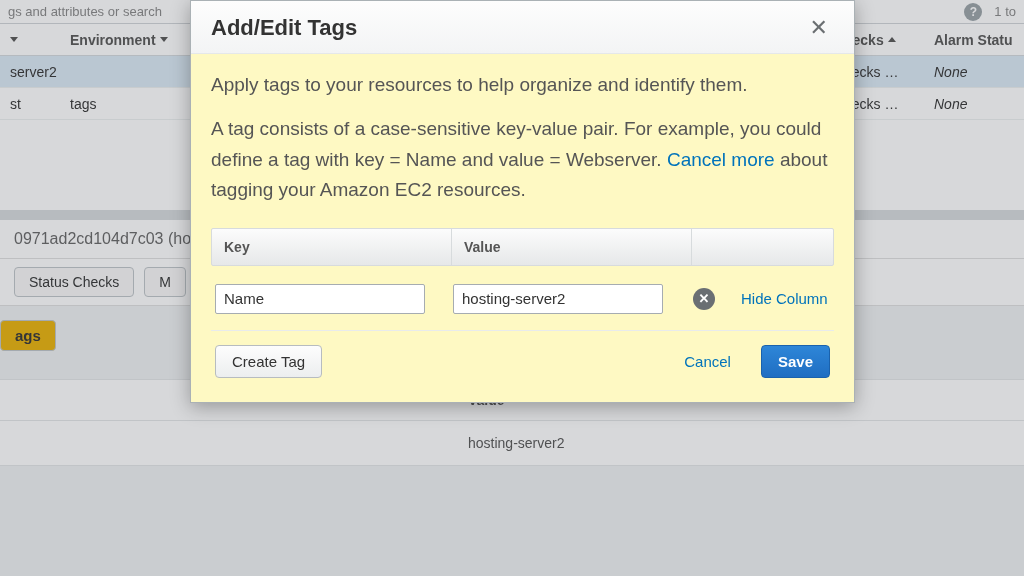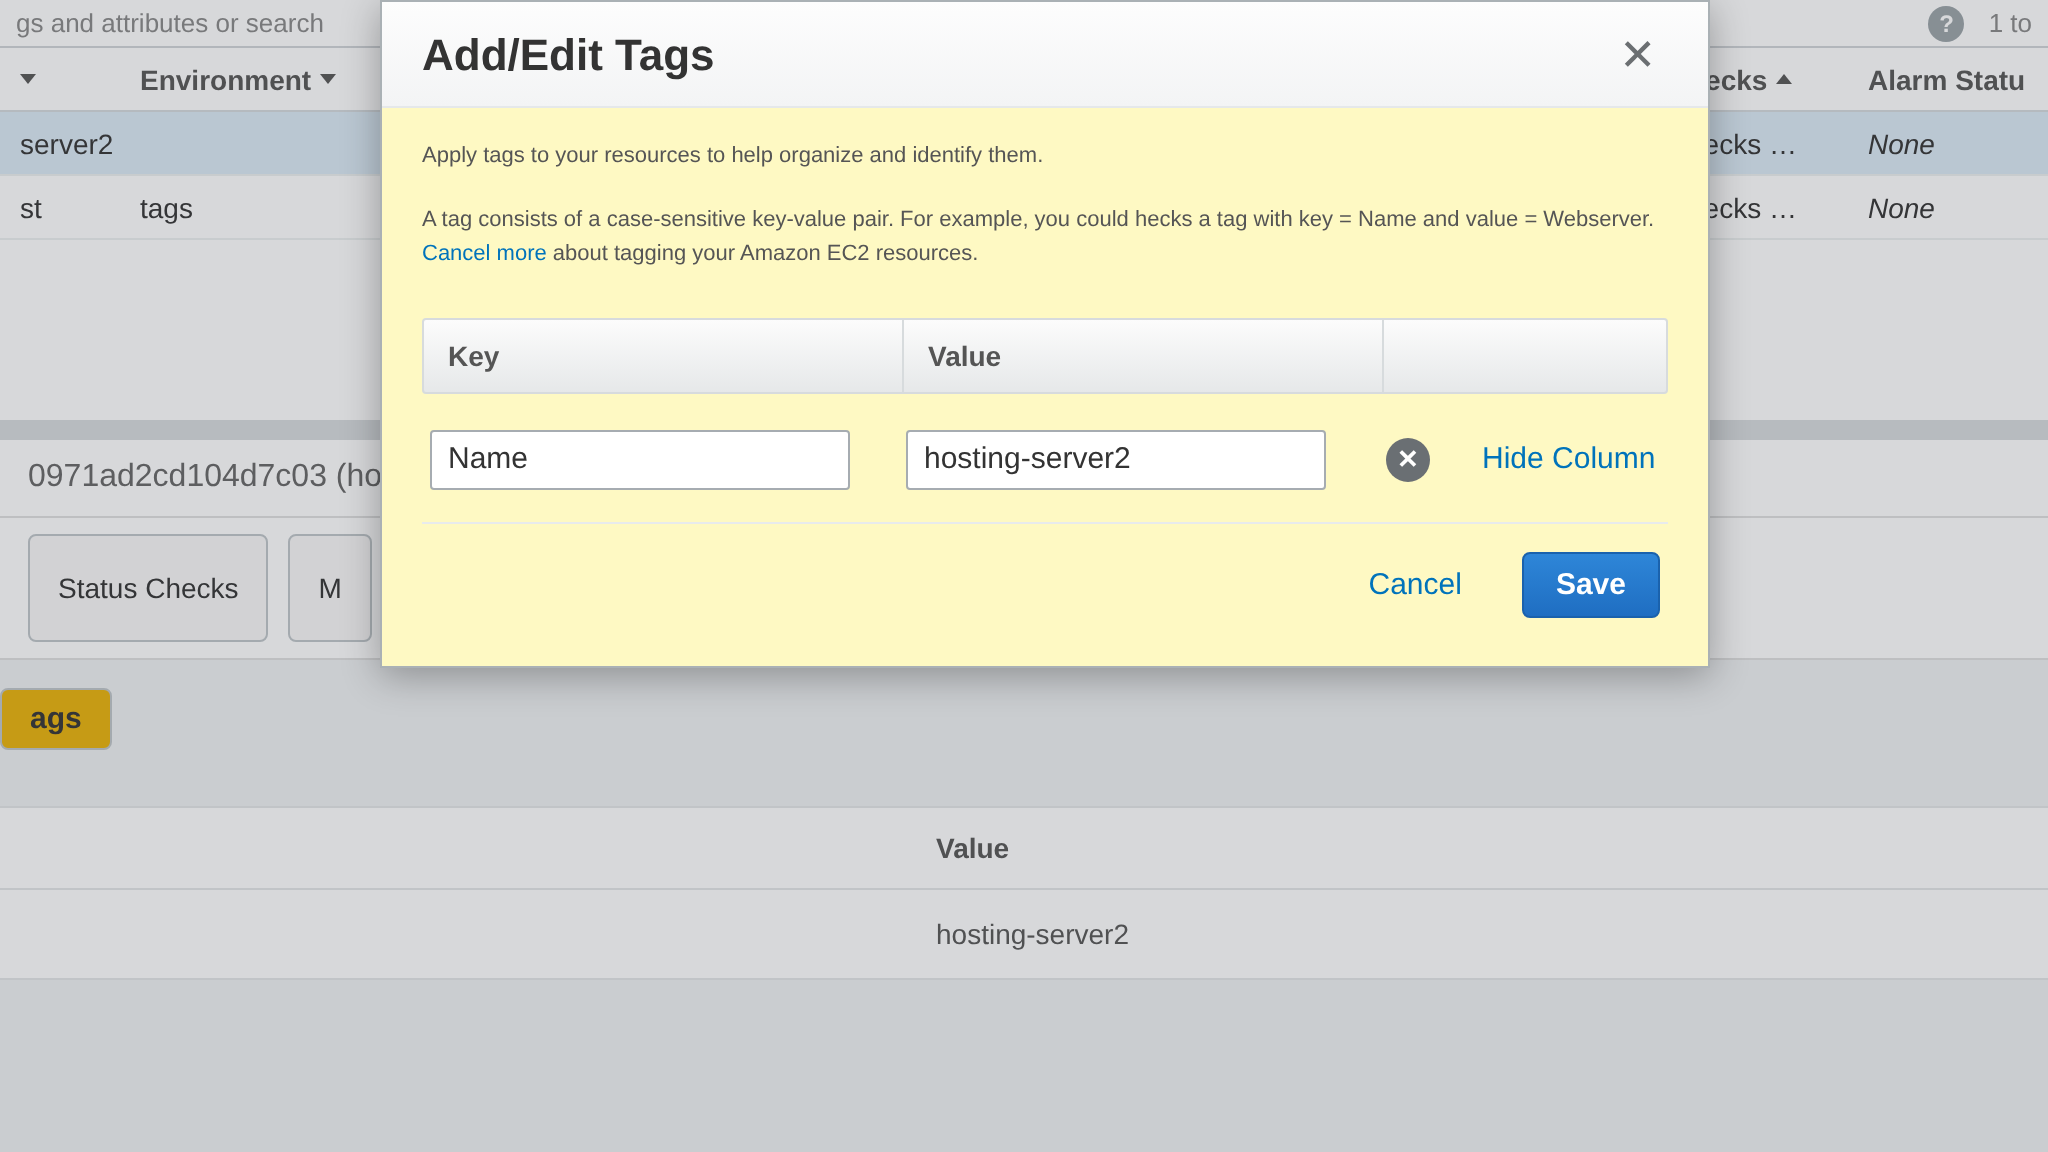--- a/index.html
+++ b/index.html
@@ -35,21 +35,21 @@
   }
   .bg .gridhead .col { padding:0 10px; display:flex;align-items:center;gap:4px;}
   .caret { width:0;height:0;border-left:4px solid transparent;border-right:4px solid transparent;border-top:5px solid #555;display:inline-block;}
   .caret.up { transform: rotate(180deg);}
   .bg .row { display:flex; height:32px; align-items:center;background:#fff;border-bottom:1px solid #eceff0; font-size:14px;color:#333;}
   .bg .row.sel { background:#dbe9f4;}
   .bg .row .cell { padding:0 10px;}
   .bg .gap { height:10px; background:#d7dbdd;}
   .bg .detailbar { padding: 10px 14px; background:#fff;border-bottom:1px solid #e0e0e0; font-size:16px; color:#666;}
   .bg .tab-row { display:flex; gap:10px; padding:8px 14px;background:#fff;border-bottom:1px solid #e0e0e0;}
-  .bg .tab { padding:18px 14px;border:1px solid #bfc5c9;border-radius:4px;background:#f8f8f8;color:#333;font-size:14px;}
+  .bg .tab { padding:6px 14px;border:1px solid #bfc5c9;border-radius:4px;background:#f8f8f8;color:#333;font-size:14px;}
   .bg .subtab { display:inline-block;margin:14px 0 0 0;padding:6px 14px;border:1px solid #bfc5c9;border-radius:4px;background:#eab308;color:#333;font-size:15px;font-weight:bold;}
   .bg .value-head { margin-top:28px;background:#fff;padding:12px 10px;border-top:1px solid #e3e6e7;border-bottom:1px solid #e3e6e7;font-weight:600;color:#555;}
   .bg .value-row { background:#fff;padding:14px 10px;color:#555;border-bottom:1px solid #e3e6e7;}
   .bg .overlay { position:absolute; inset:0; background:rgba(70,80,90,0.18);}
   
   .c-name{width:60px}
   .c-env{width:120px}
   .c-mid{flex:1}
   .c-checks{width:90px}
   .c-alarm{width:100px}
@@ -65,21 +65,21 @@
   }
   .modal-header {
     display:flex; align-items:center; justify-content:space-between;
     padding:14px 20px 12px 20px;
     border-bottom:1px solid #e5e8ea;
     background:linear-gradient(#fdfdfd,#f3f4f5);
   }
   .modal-header h2 { font-size:22px; font-weight:700; color:#333;}
   .close-x { font-size:22px; color:#6b6f72; cursor:pointer; padding:2px 6px; line-height:1;}
   .modal-body { padding: 16px 20px 20px 20px;}
-  .modal-body p { color:#555; font-size:11px; line-height:1.6;}
+  .modal-body p { color:#555; font-size:19px; line-height:1.6;}
   .modal-body p + p { margin-top:14px;}
   .modal-body a { color:#0073bb; text-decoration:none;}
   .kv-head {
     display:flex; margin-top:22px;
     background:linear-gradient(#fcfcfc,#e6e8e9);
     border:1px solid #d7dbdd;
     border-radius:2px;
   }
   .kv-head .kh { flex:0 0 240px; padding:10px 12px; font-weight:600; color:#555; border-right:1px solid #d7dbdd;}
   .kv-head .kh.v { flex:0 0 240px;}
@@ -165,35 +165,36 @@
 </div>
 
 <div class="modal">
   <div class="modal-header">
     <h2>Add/Edit Tags</h2>
     <span class="close-x">✕</span>
   </div>
   <div class="modal-body">
     <p>Apply tags to your resources to help organize and identify them.</p>
     <p>
-      <span>A tag consists of a case-sensitive key-value pair. For example, you could hecks a tag with key = Name and value = Webserver. </span><a href="#">Cancel more</a><span> about tagging your Amazon EC2 resources.</span>
+      <span>A tag consists of a case-sensitive key-value pair. For example, you could define a tag with key = Name and value = Webserver. </span><a href="#">Cancel more</a><span> about tagging your Amazon EC2 resources.</span>
     </p>
 
     <div class="kv-head">
       <div class="kh">Key</div>
       <div class="kh v">Value</div>
       <div class="kh last"></div>
     </div>
 
     <div class="kv-row">
       <input type="text" value="Name" style="">
       <input type="text" style="margin-left: 16px;" value="hosting-server2">
       <span class="remove-btn">✕</span>
       <span class="hide-col">Hide Column</span>
     </div>
 
     <div class="modal-actions">
+      <button class="btn">Create Tag</button>
       <span class="spacer"></span>
       <button class="btn link">Cancel</button>
       <button class="btn primary">Save</button>
     </div>
   </div>
 </div>
 
 </body></html>

